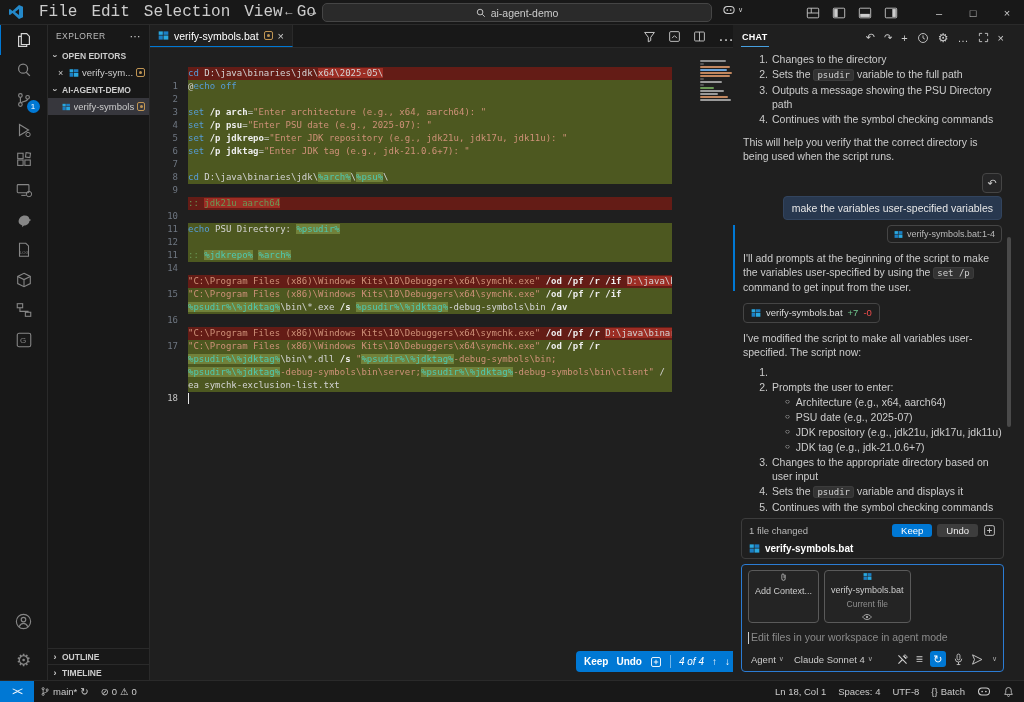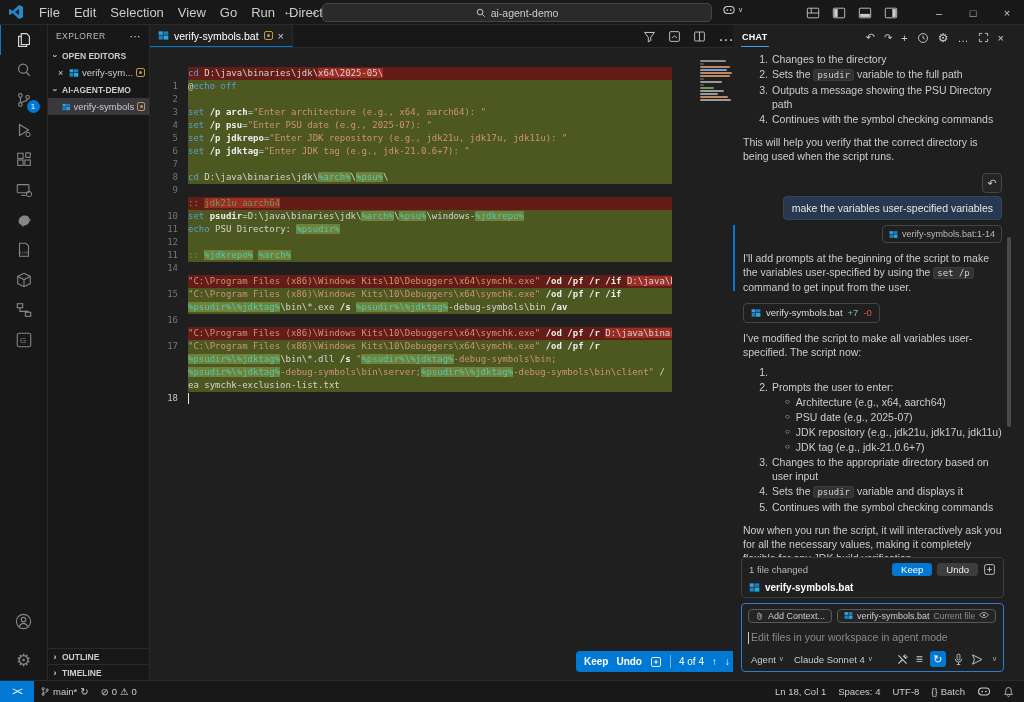--- a/index.html
+++ b/index.html
@@ -3,21 +3,21 @@
 <meta charset="utf-8">
 <style>
   * { margin:0; padding:0; box-sizing:border-box; }
   html,body { width:1024px; height:702px; overflow:hidden; background:#1f1f1f;
     font-family:"Liberation Sans",sans-serif; color:#cccccc; }
 
   
   #titlebar { position:absolute; left:0; top:0; width:1024px; height:25px;
     background:#181818; border-bottom:1px solid #2a2a2a; display:flex; align-items:center; z-index:5;}
   .vscode-logo { width:16px; height:16px; margin:0 8px 0 8px; }
-  .menu-item { font-size:13px; color:#cccccc; padding:2px 7px; border-radius:4px; }
+  .menu-item { font-size:16px; color:#cccccc; padding:2px 7px; border-radius:4px;font-family:Liberation Mono, monospace; }
   .nav-arrows { position:absolute; left:283px; top:4px; display:flex; gap:12px;
     font-size:12px; color:#cccccc; }
   .searchbox { position:absolute; left:322px; top:3px; width:390px; height:19px;
     background:#2a2a2a; border:1px solid #454545; border-radius:5px; display:flex;
     align-items:center; justify-content:center; gap:5px; font-size:10.5px; color:#cccccc; }
   .tb-copilot { position:absolute; left:722px; top:4px; display:flex; align-items:center; gap:2px; color:#ccc; }
   .tb-right { position:absolute; right:0; top:0; height:25px; display:flex; align-items:center; }
   .layout-icons { display:flex; gap:12px; margin-right:24px; }
   .win-controls { display:flex; }
   .win-btn { width:34px; height:25px; display:flex; align-items:center; justify-content:center;
@@ -120,22 +120,22 @@
   .changed-head .grow { flex:1; }
   .btn-keep { background:#0078d4; color:#ffffff; border-radius:3px; padding:1px 9px;
     font-size:9.5px; margin-right:5px; }
   .btn-undo { background:#3d3d3d; color:#eeeeee; border-radius:3px; padding:1px 9px;
     font-size:9.5px; margin-right:5px; }
   .changed-file { display:flex; align-items:center; gap:5px; margin-top:6px;
     font-size:10px; font-weight:bold; color:#ffffff; }
   .input-box { border:1px solid #2b7cd4; border-radius:4px; margin-top:5px; padding:5px 6px 4px 6px;
     background:#202020; position:relative; }
   .chips-row { display:flex; gap:5px; }
-  .chip { display:flex; align-items:flex-start; gap:4px; border:1px solid #5a5a5a; border-radius:4px;
-    padding:1px 6px; font-size:9px; color:#cccccc; background:#242424; }
+  .chip { display:flex; align-items:center; gap:4px; border:1px solid #5a5a5a; border-radius:4px;
+    padding:1px 6px; font-size:9px; color:#cccccc; background:#242424;flex-direction:column; }
   .chip .hint { color:#8f8f8f; font-size:8.5px; }
   .input-line { position:relative; margin:8px 0 6px 0; height:14px; }
   .input-caret { position:absolute; left:0; top:1px; width:1px; height:12px; background:#cccccc; }
   .input-ph { font-size:10.5px; color:#8a8a8a; padding-left:3px; }
   .ctl-row { display:flex; align-items:center; gap:4px; font-size:9.5px; color:#cccccc; }
   .dd { display:flex; align-items:center; gap:3px; padding:1px 3px; }
   .dd .chev { font-size:7px; color:#aaaaaa; }
   .ctl-icons { margin-left:auto; display:flex; align-items:center; gap:7px; }
   .loop-btn { background:#0078d4; border-radius:3px; width:16px; height:16px; display:flex;
     align-items:center; justify-content:center; color:#fff; font-size:11px; }
@@ -420,21 +420,20 @@
         <div class="crow p">
           <span class="gut">9</span>
           <span class="ccontent"></span>
         </div>
         <div class="crow d">
           <span class="gut"></span>
           <span class="ccontent"><span class="c">:: </span><span class="c w">jdk21u aarch64</span></span>
         </div>
         <div class="crow a">
           <span class="gut">10</span>
-          <span class="ccontent"><span class="k">set</span><span class="p"> </span><span class="v">psudir</span><span class="p">=</span><span class="p">D:\java\binaries\jdk\</span><span class="e w">%arch%</span><span class="p">\</span><span class="e w">%psu%</span><span class="p">\windows-</span><span class="e w">%jdkrepo%</span></span>
         </div>
         <div class="crow a">
           <span class="gut">11</span>
           <span class="ccontent"><span class="k">echo</span><span class="p"> PSU Directory: </span><span class="e w">%psudir%</span></span>
         </div>
         <div class="crow a">
           <span class="gut">12</span>
           <span class="ccontent"></span>
         </div>
         <div class="crow a">
@@ -511,21 +510,21 @@
         <div class="ruler-seg" style="top: 282px; height: 52px;"></div>
       </div>
     <div id="diffbar">
       <span>Keep</span>
       <span>Undo</span>
       <svg width="12" height="12" viewBox="0 0 16 16">
         <rect x="2" y="2" width="12" height="12" rx="2" stroke="#ffffff" fill="none" stroke-width="1.2"></rect>
         <path d="M8 5v6M5 8h6" stroke="#ffffff" stroke-width="1.2"></path>
       </svg>
       <span class="sep"></span>
-      <span style="font-weight:normal;">4 of 4</span>
+      <span style="font-weight:normal;font-style:italic;">4 of 4</span>
       <span>↑</span>
       <span>↓</span>
     </div>
   </div>
 </div>
 
 <div id="chat">
   <div id="chat-sash"></div>
   <div id="chat-scrollbar"></div>
   <div class="chat-header">
@@ -570,21 +569,21 @@
       <span class="icon-btn-box">↶</span>
     </div>
     <div class="user-bubble">make the variables user-specified variables</div>
     <div class="attach-chip">
       <svg width="9" height="9" viewBox="0 0 16 16">
         <rect x="1" y="2" width="6" height="5" fill="#29a8e0"></rect>
           <rect x="8" y="2" width="7" height="5" fill="#1b7fc4"></rect>
         <rect x="1" y="8" width="6" height="6" fill="#1b7fc4"></rect>
           <rect x="8" y="8" width="7" height="6" fill="#29a8e0"></rect>
       </svg>
-      <span>verify-symbols.bat:1-14</span>
+      <span>verify-symbols.bat:1-4</span>
     </div>
     <div class="chat-para">I'll add prompts at the beginning of the script to make the variables user-specified by using the <code class="ic">set /p</code> command to get input from the user.</div>
     <div class="filechip">
       <svg width="10" height="10" viewBox="0 0 16 16">
         <rect x="1" y="2" width="6" height="5" fill="#29a8e0"></rect>
           <rect x="8" y="2" width="7" height="5" fill="#1b7fc4"></rect>
         <rect x="1" y="8" width="6" height="6" fill="#1b7fc4"></rect>
           <rect x="8" y="8" width="7" height="6" fill="#29a8e0"></rect>
       </svg>
       <span>verify-symbols.bat</span>

